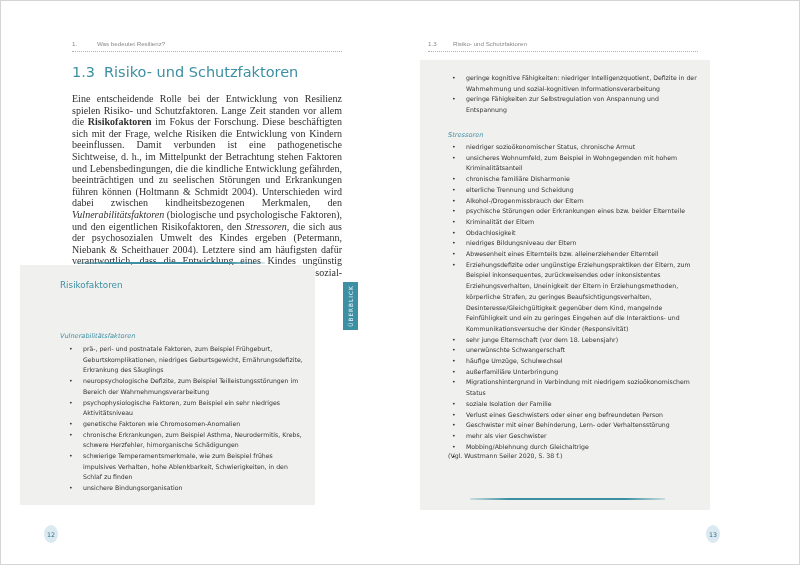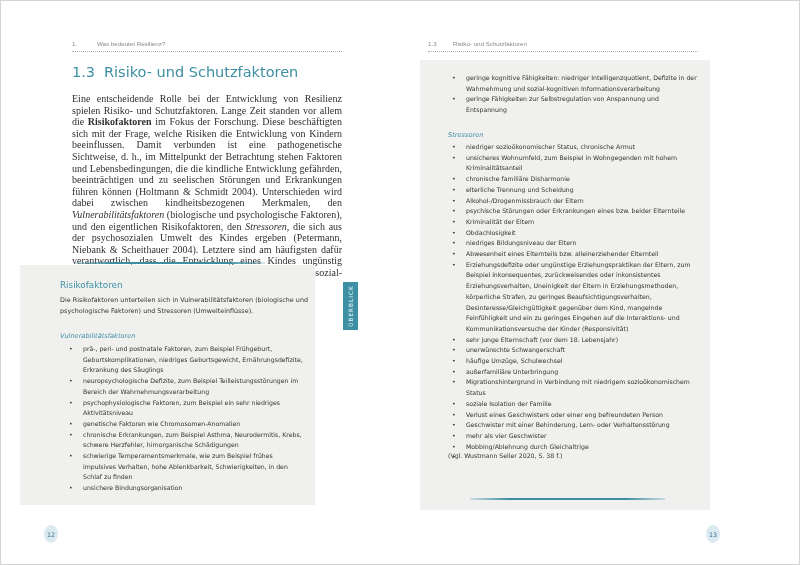--- a/index.html
+++ b/index.html
@@ -97,21 +97,20 @@
   <h1 class="section-title" style="margin:0;">
     <span class="num">1.3</span>
     <span>Risiko- und Schutzfaktoren</span>
   </h1>
 
   <div class="body-text"><span>Eine entscheidende Rolle bei der Entwicklung von Resilienz spielen Risiko- und Schutzfaktoren. Lange Zeit standen vor allem die </span><b>Risikofaktoren</b><span> im Fokus der Forschung. Diese beschäftigten sich mit der Frage, welche Risiken die Entwicklung von Kindern beeinflussen. Damit verbunden ist eine pathogenetische Sichtweise, d. h., im Mittelpunkt der Betrachtung stehen Faktoren und Lebensbedingungen, die die kindliche Entwicklung gefährden, beeinträchtigen und zu seelischen Störungen und Erkrankungen führen können (Holtmann &amp; Schmidt 2004). Unterschieden wird dabei zwischen kindheitsbezogenen Merkmalen, den </span><i>Vulnerabilitätsfaktoren</i><span> (biologische und psychologische Faktoren), und den eigentlichen Risikofaktoren, den </span><i>Stressoren</i><span>, die sich aus der psychosozialen Umwelt des Kindes ergeben (Petermann, Niebank &amp; Scheithauer 2004). Letztere sind am häufigsten dafür verantwortlich, dass die Entwicklung eines Kindes ungünstig verläuft, und beeinträchtigen vor allem die kognitive und sozial-emotionale Entwicklung.</span></div>
 
   <div class="box box-left">
     <div class="topbar"></div>
     <div class="box-heading">Risikofaktoren</div>
-    <div class="box-intro">Die Risikofaktoren unterteilen sich in Vulnerabilitätsfaktoren (biologische und psychologische Faktoren) und Stressoren (Umwelteinflüsse).</div>
     <div class="subheading">Vulnerabilitätsfaktoren</div>
     <ul class="list">
       <li>prä-, peri- und postnatale Faktoren, zum Beispiel Frühgeburt, Geburtskomplikationen, niedriges Geburtsgewicht, Ernährungsdefizite, Erkrankung des Säuglings</li>
       <li>neuropsychologische Defizite, zum Beispiel Teilleistungsstörungen im Bereich der Wahrnehmungsverarbeitung</li>
       <li>psychophysiologische Faktoren, zum Beispiel ein sehr niedriges Aktivitätsniveau</li>
       <li>genetische Faktoren wie Chromosomen-Anomalien</li>
       <li>chronische Erkrankungen, zum Beispiel Asthma, Neurodermitis, Krebs, schwere Herzfehler, hirnorganische Schädigungen</li>
       <li>schwierige Temperamentsmerkmale, wie zum Beispiel frühes impulsives Verhalten, hohe Ablenkbarkeit, Schwierigkeiten, in den Schlaf zu finden</li>
       <li>unsichere Bindungsorganisation</li>
     </ul>

